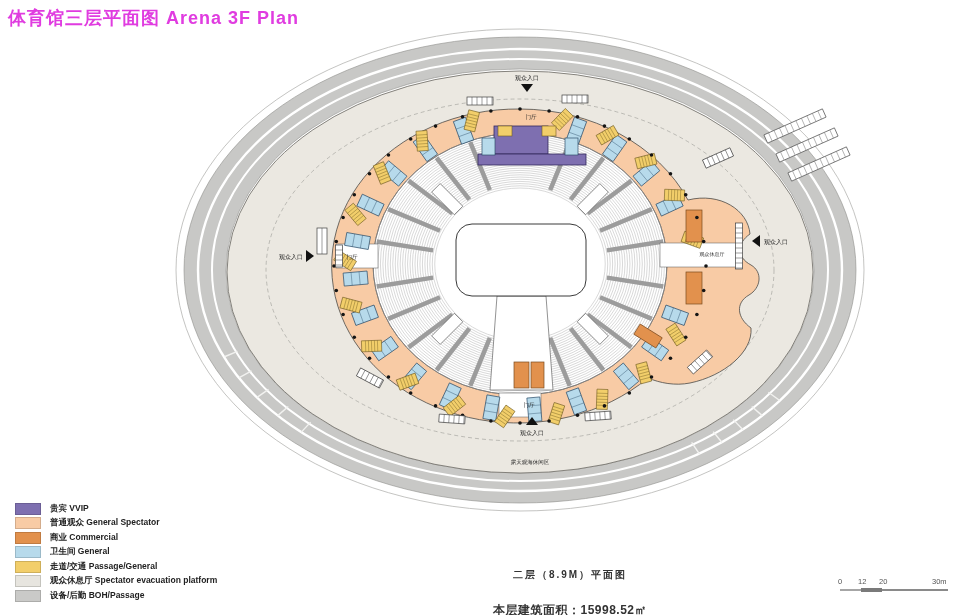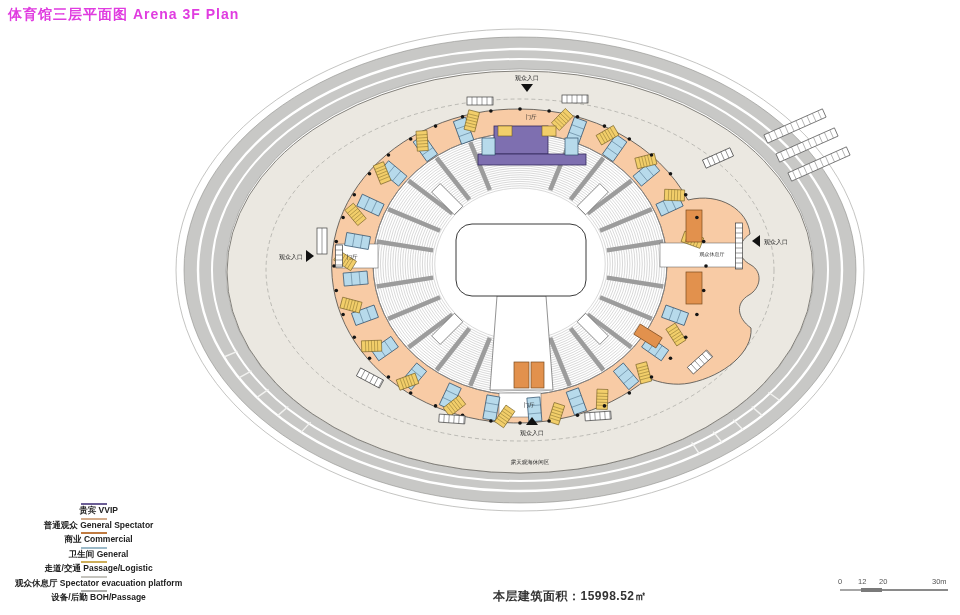--- a/index.html
+++ b/index.html
@@ -1,23 +1,23 @@
 <!DOCTYPE html>
 <html><head>
 <meta charset="utf-8">
 <style>
   html,body{margin:0;padding:0;background:#fff;}
   .stage{position:relative;width:960px;height:615px;background:#ffffff;overflow:hidden;
          font-family:"Liberation Sans",sans-serif;}
-  .page-title{position:absolute;left:8px;top:6px;font-size:14px;font-weight:bold;
+  .page-title{position:absolute;left:8px;top:6px;font-size:18px;font-weight:bold;
               letter-spacing:1px;color:#E03CE0;white-space:nowrap;}
   svg.plan{position:absolute;left:0;top:0;}
   svg text{font-family:"Liberation Sans",sans-serif;fill:#222;}
   .legend{position:absolute;left:15px;top:503px;display:flex;flex-direction:column;gap:3.5px;}
-  .legend-row{display:flex;align-items:center;height:11px;flex-direction:column;}
+  .legend-row{display:flex;align-items:center;height:11px;}
   .swatch{display:inline-block;width:24px;height:10px;margin-right:9px;border:0.5px solid rgba(0,0,0,0.15);}
   .legend-label{font-size:8.5px;color:#222;font-weight:bold;white-space:nowrap;}
   .caption{position:absolute;left:430px;top:568px;width:280px;text-align:center;}
   .caption-line1{font-size:10px;font-weight:bold;color:#333;letter-spacing:2px;}
   .caption-line2{font-size:12px;color:#333;margin-top:20px;letter-spacing:0.5px;font-weight:bold;}
   .scalebar{position:absolute;left:838px;top:577px;width:115px;height:20px;}
   .scalebar .tick{position:absolute;top:0;font-size:7.5px;color:#555;}
   .sb-seg{position:absolute;}
 </style>
 </head>
@@ -607,33 +607,34 @@
     <div class="legend-row">
       <span class="swatch" style="background-color: rgb(226, 145, 77);"></span>
       <span class="legend-label">商业 Commercial</span>
     </div>
     <div class="legend-row">
       <span class="swatch" style="background-color: rgb(183, 218, 235);"></span>
       <span class="legend-label">卫生间 General</span>
     </div>
     <div class="legend-row">
       <span class="swatch" style="background-color: rgb(242, 206, 106);"></span>
-      <span class="legend-label">走道/交通 Passage/Logistic</span>
+      <span class="legend-label">走道/交通 Passage/General</span>
     </div>
     <div class="legend-row">
       <span class="swatch" style="background-color: rgb(231, 229, 223);"></span>
       <span class="legend-label">观众休息厅 Spectator evacuation platform</span>
     </div>
     <div class="legend-row">
       <span class="swatch" style="background-color: rgb(202, 202, 200);"></span>
       <span class="legend-label">设备/后勤 BOH/Passage</span>
     </div>
   </div>
 
   <div class="caption">
+    <div class="caption-line1">二层（8.9M）平面图</div>
     <div class="caption-line2">本层建筑面积：15998.52㎡</div>
   </div>
 
   <div class="scalebar">
     <span class="tick" style="left:0px">0</span>
     <span class="tick" style="left:20px">12</span>
     <span class="tick" style="left:41px">20</span>
     <span class="tick" style="left:94px">30m</span>
     <div class="sb-seg" style="left:2px;top:12px;width:21px;height:1.5px;background:#A6A6A6;"></div>
     <div class="sb-seg" style="left:23px;top:10.5px;width:21px;height:4px;background:#7A7A7A;"></div>

